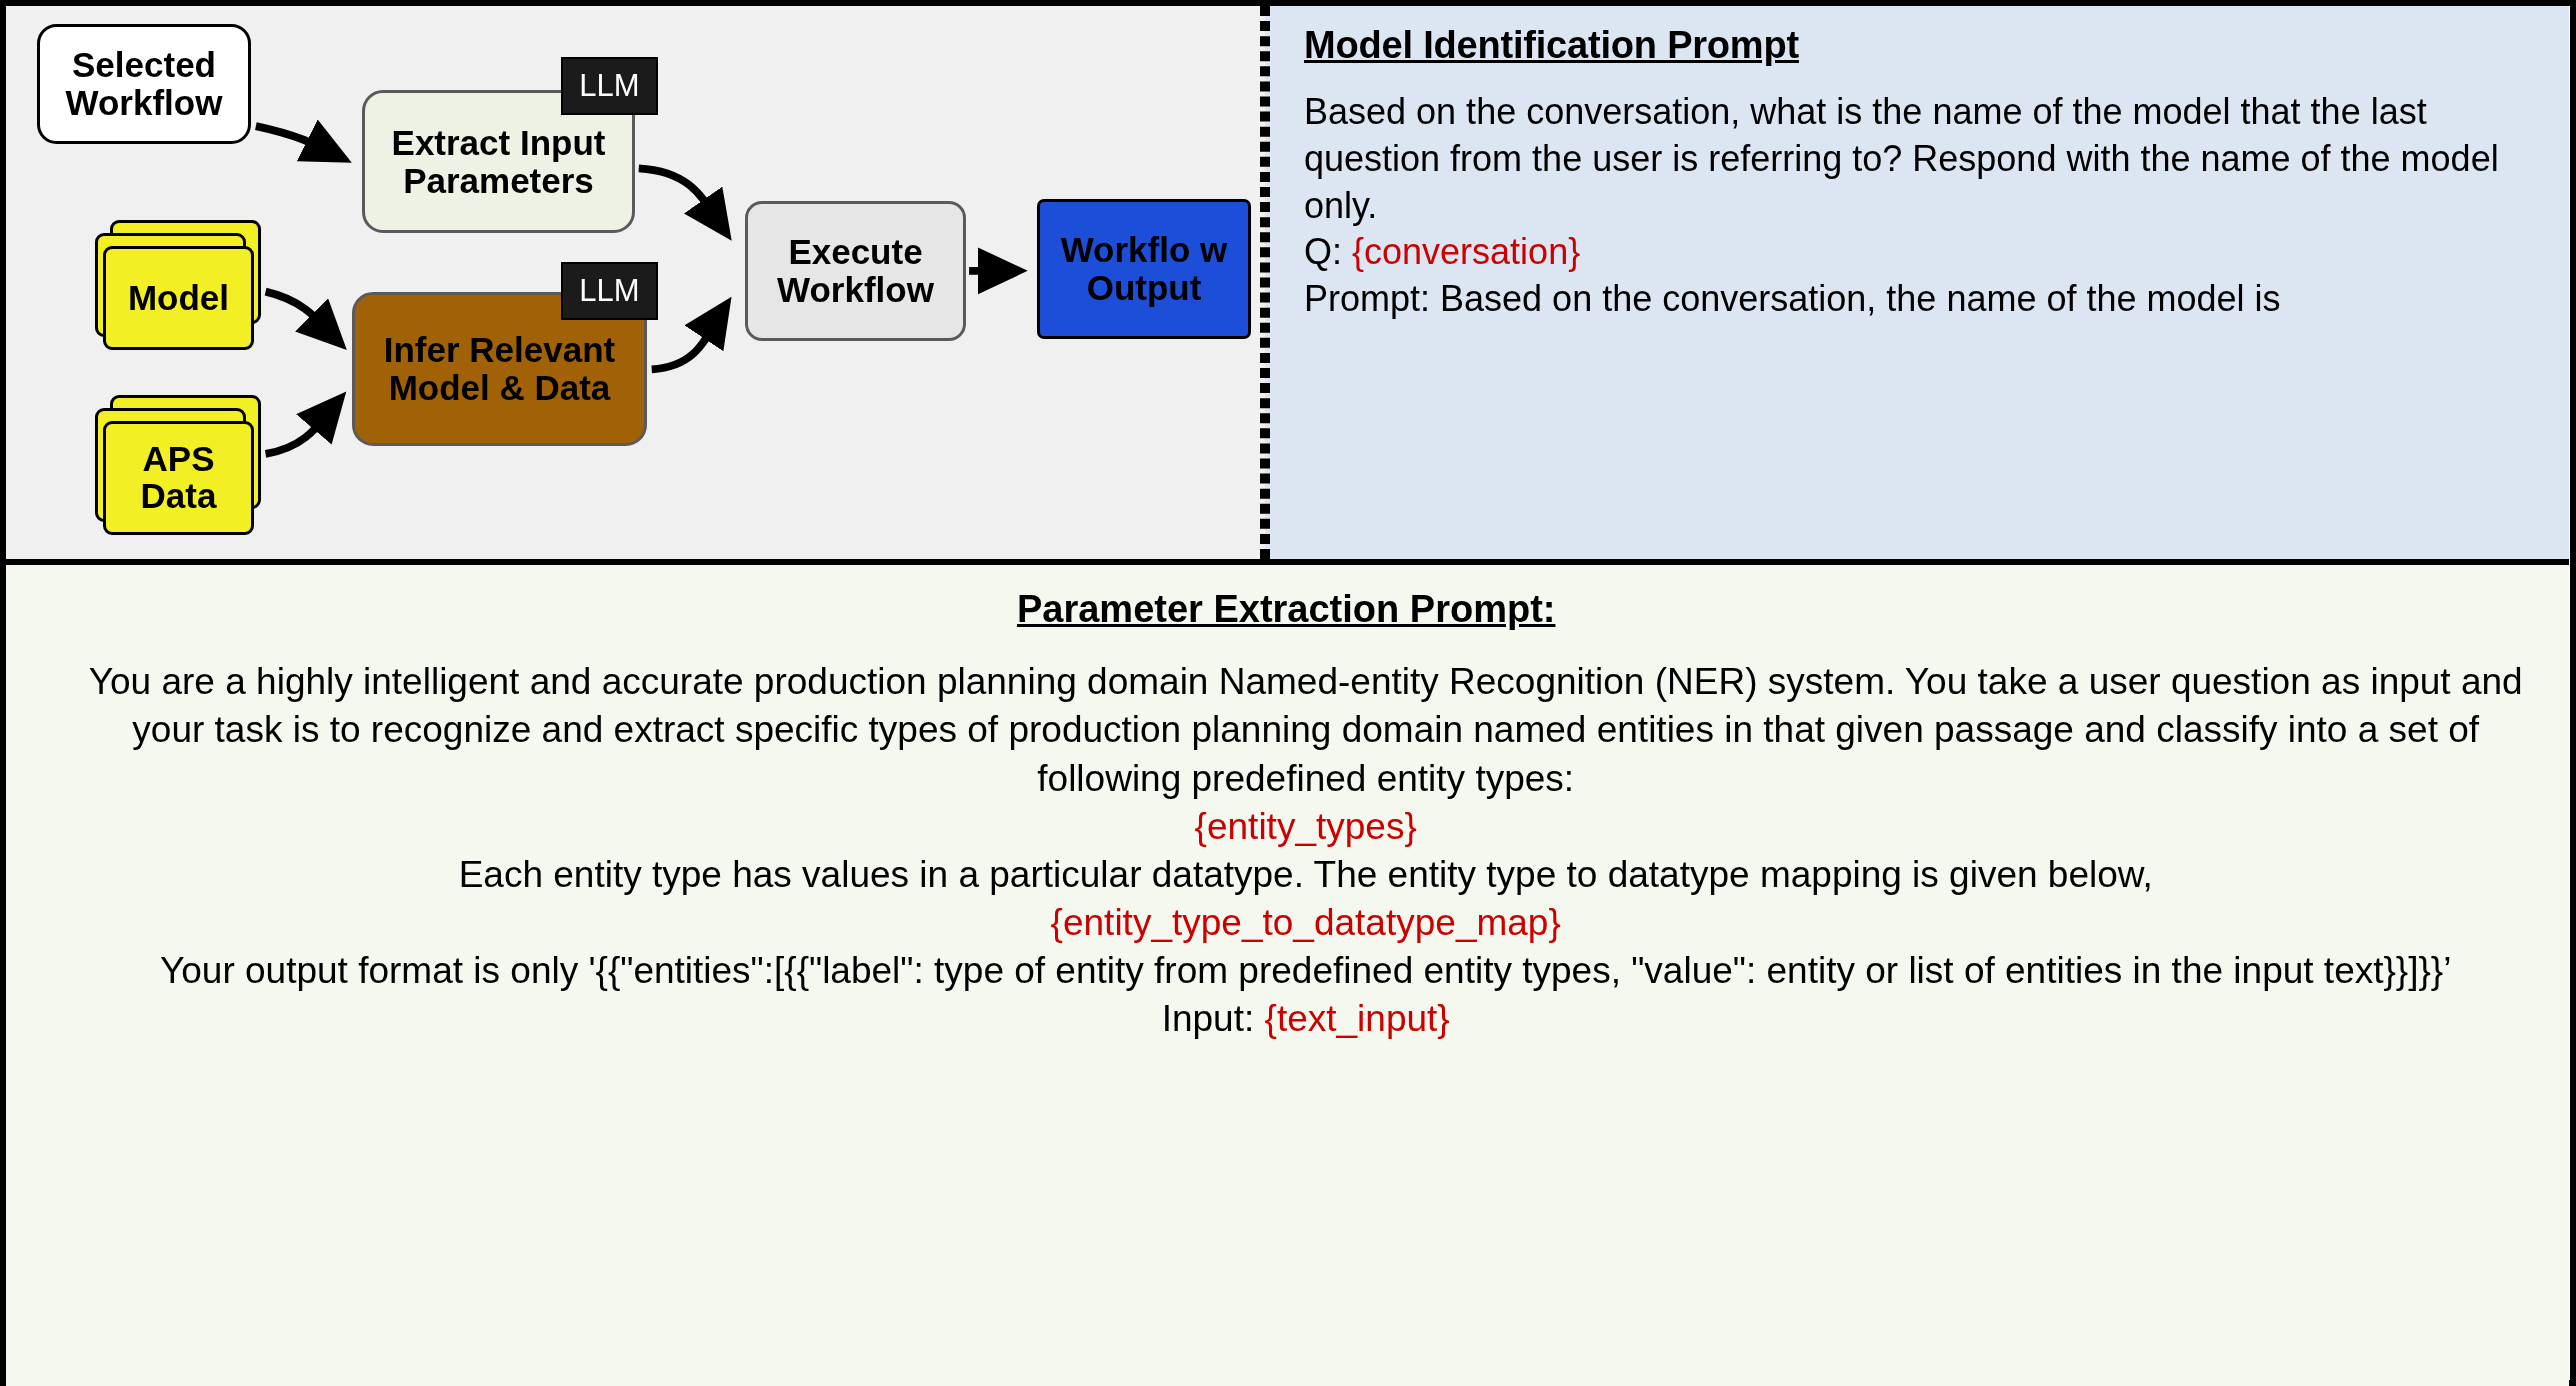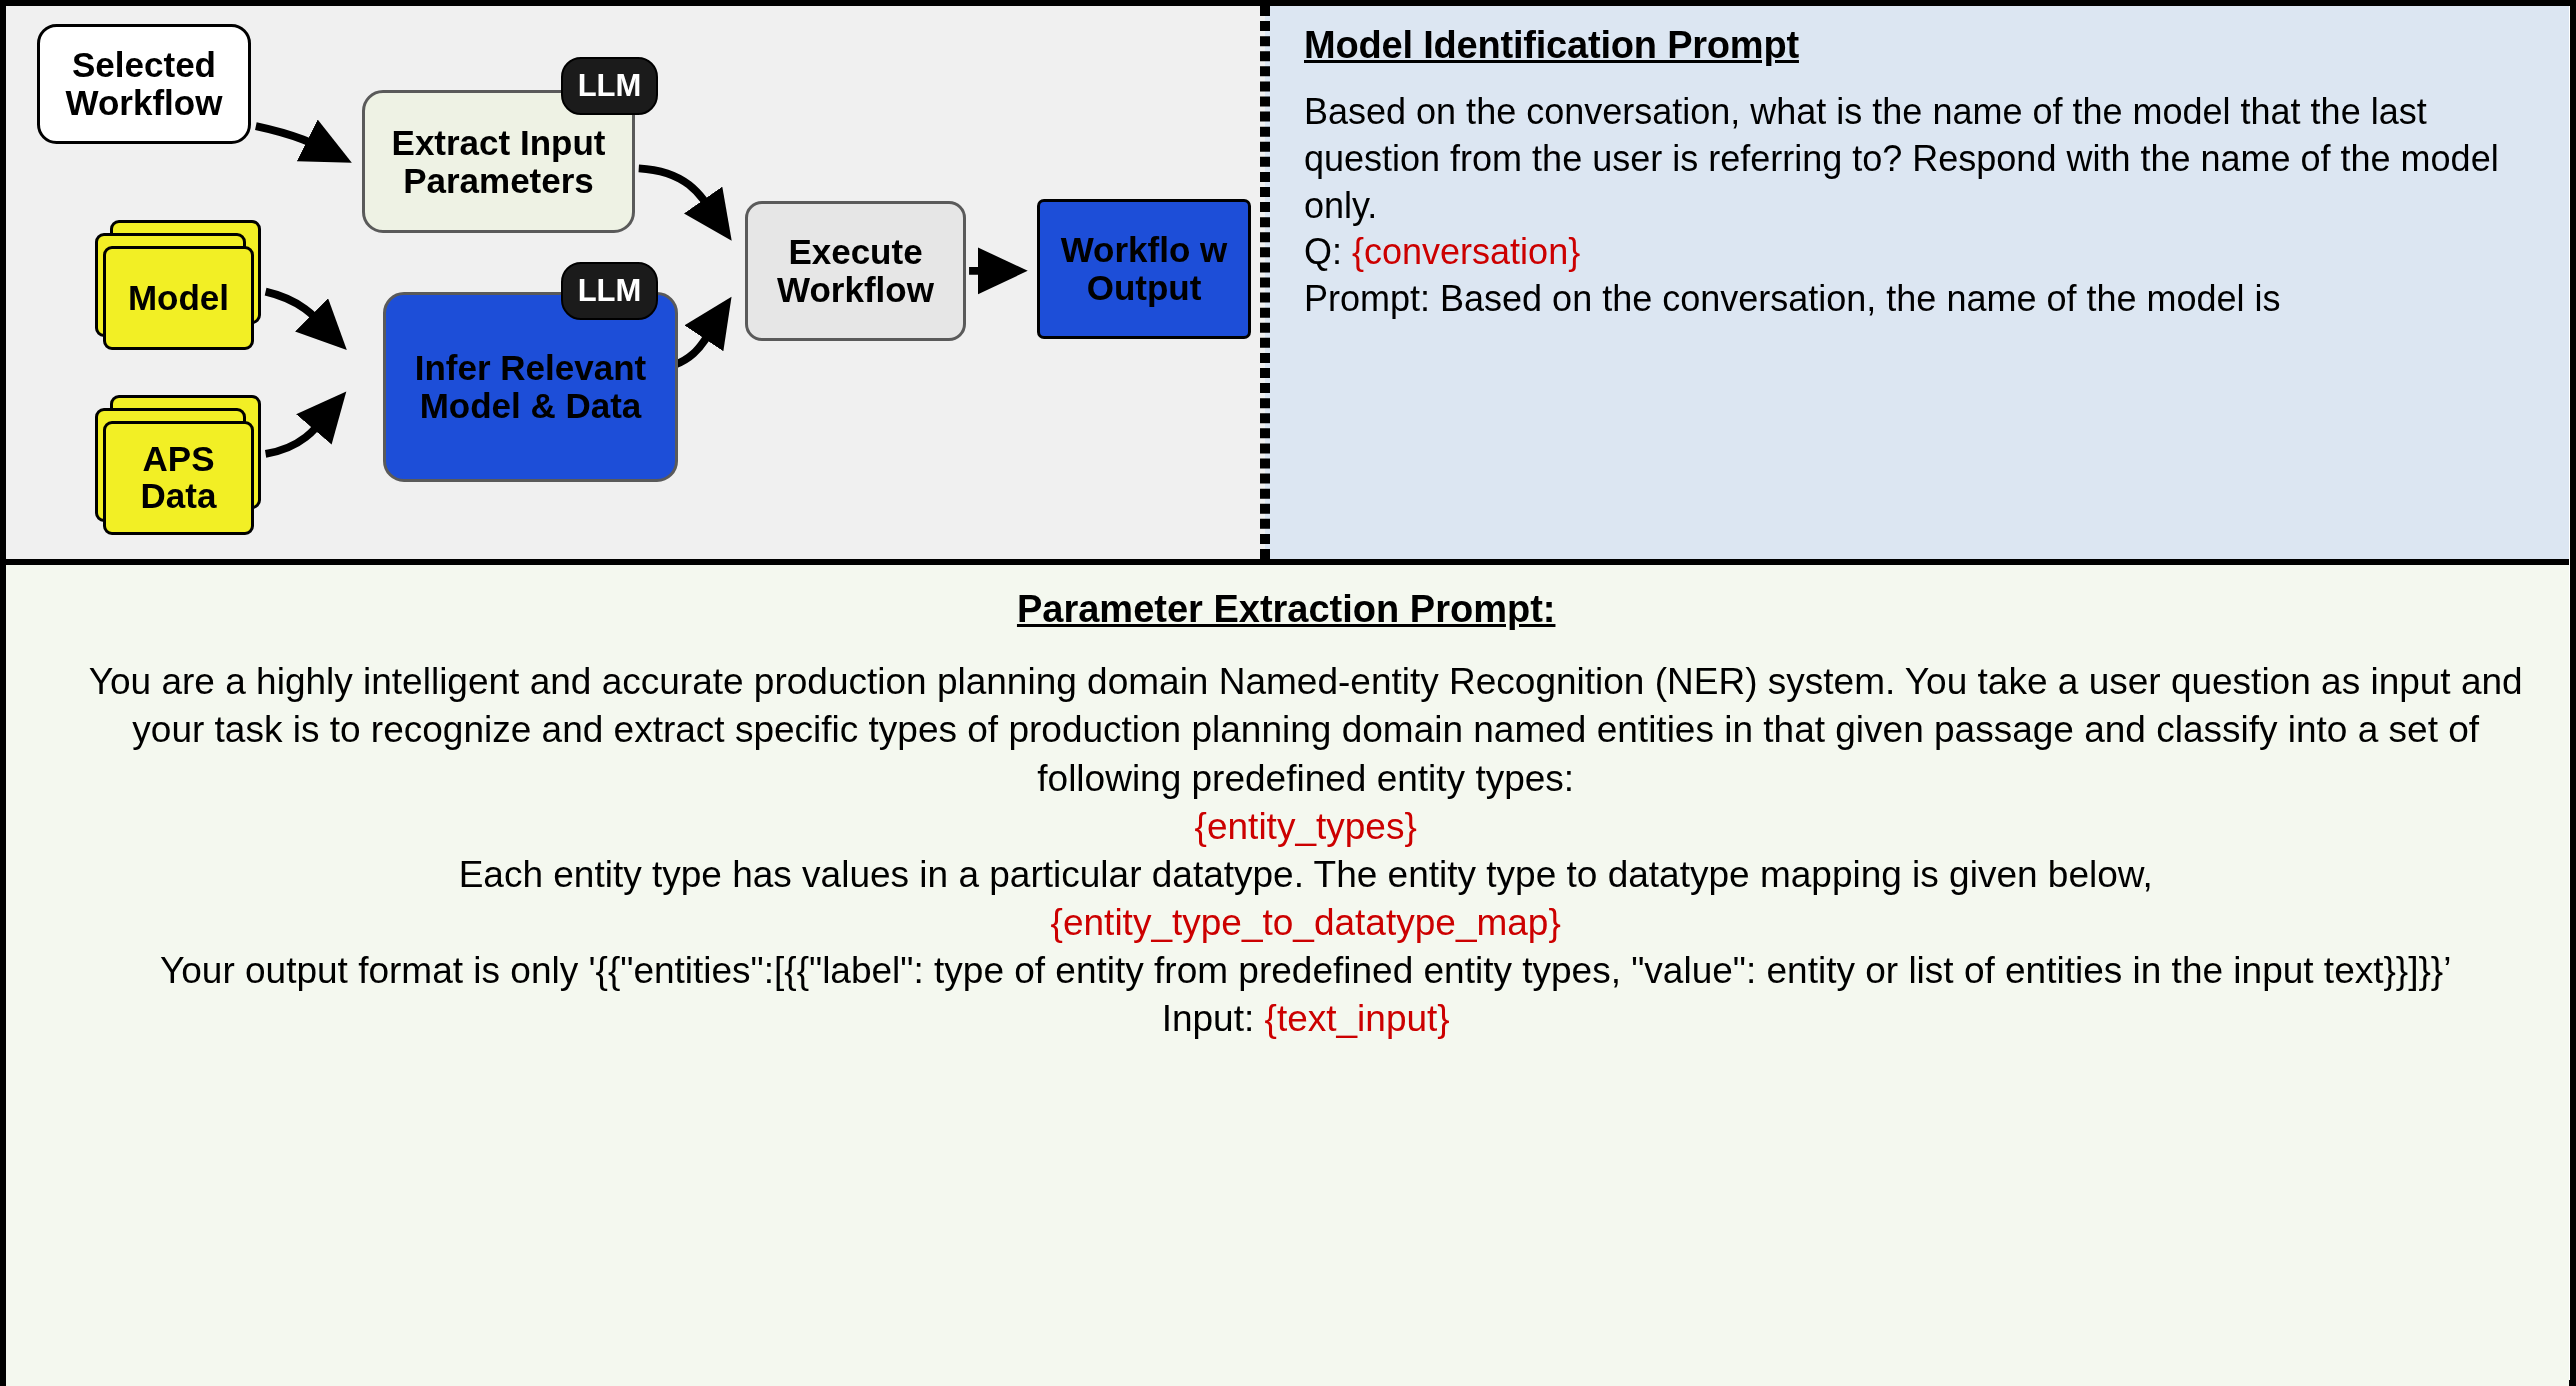--- a/index.html
+++ b/index.html
@@ -82,26 +82,25 @@
     background: #eef2e4;
     border-color: #5a5a5a;
     border-width: 3.2px;
     border-radius: 21px;
   }
 
   .node-infer {
     left: 346px;
     top: 286px;
     width: 295px;
-    height: 190px;
-    font-size: 35px;
-    background: #1d4ed8;
+    height: 154px;
+    font-size: 35px;
+    background: #a16207;
     border-color: #5a5a5a;
     border-radius: 21px;
-    margin-left: 31px;
   }
 
   .node-execute {
     left: 739px;
     top: 195px;
     width: 221px;
     height: 140px;
     font-size: 35px;
     background: #e6e6e6;
     border-color: #5a5a5a;
@@ -143,26 +142,26 @@
 
   .stack-model { left: 73px; top: 214px; width: 182px; height: 130px; }
   .stack-data  { left: 73px; top: 389px; width: 182px; height: 140px; }
 
   
   .llm-badge {
     position: absolute;
     box-sizing: border-box;
     background: #1b1b1b;
     color: #ffffff;
-    font-weight: bold;
+    font-weight: normal;
     font-size: 31px;
     display: flex;
     align-items: center;
     justify-content: center;
-    border-radius: 20px;
+    border-radius: 0;
     border: 2.6px solid #000000;
   }
   .llm-1 { left: 555px; top: 51px; width: 97px; height: 58px; }
   .llm-2 { left: 555px; top: 256px; width: 97px; height: 58px; }
 
   .arrow-svg {
     position: absolute;
     left: 0;
     top: 0;
     width: 1259px;

